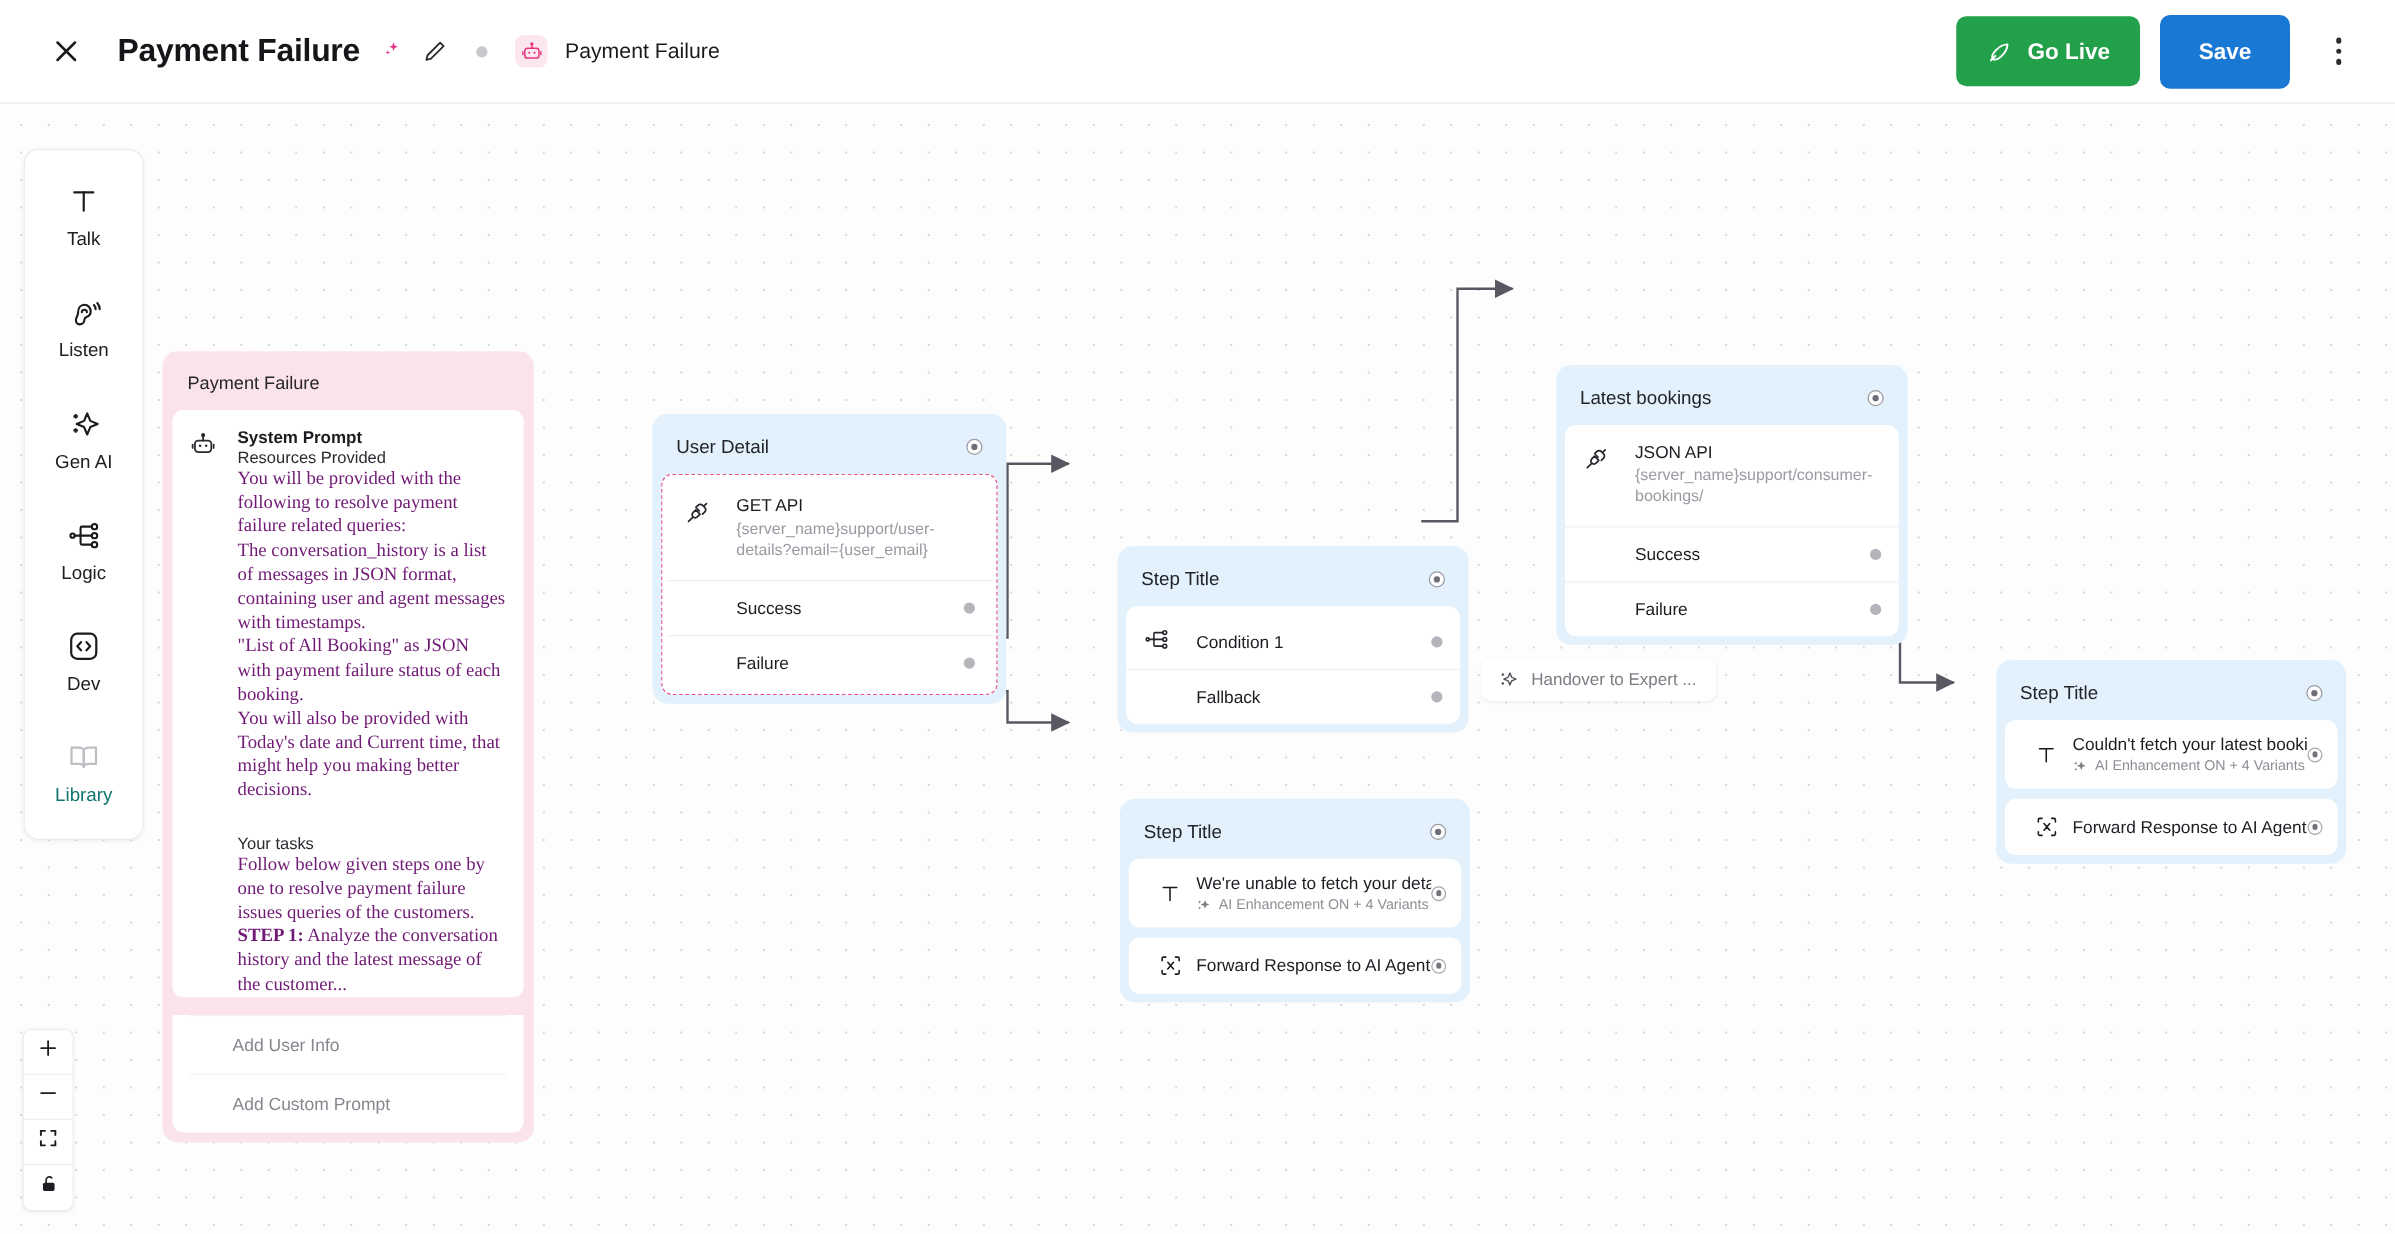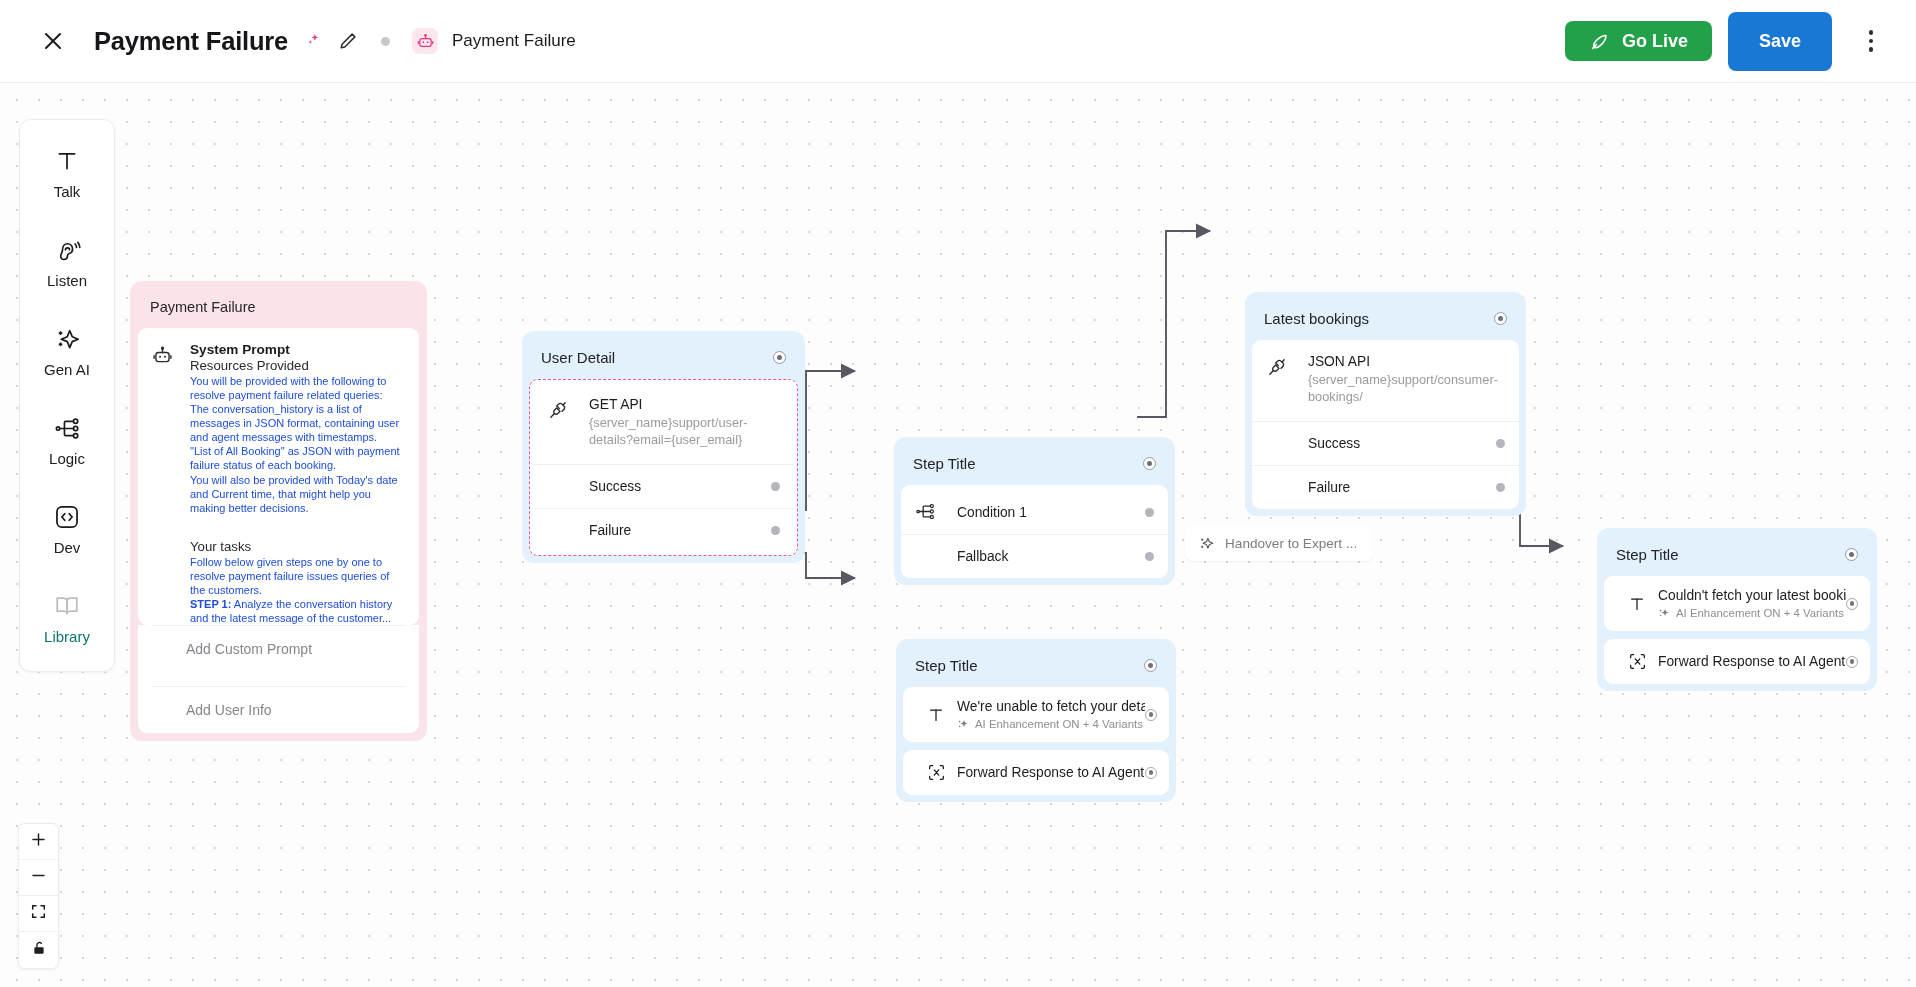--- a/index.html
+++ b/index.html
@@ -41,21 +41,21 @@
     background: #fde7ef; display:flex; align-items:center; justify-content:center;
   }
   .tb-botname {
     margin-left: 14px; font-size: 17px; color: #1b1b1f;
   }
   .tb-right {
     margin-left: auto; margin-right: 28px;
     display: flex; align-items: center; gap: 16px;
   }
   .btn-golive {
-    height: 40px; padding: 0 24px; border-radius: 8px;
+    height: 56px; padding: 0 24px; border-radius: 8px;
     background: #22A04A; color: #fff; border: none;
     font-size: 18px; font-weight: 600;
     display: flex; align-items: center; gap: 11px; cursor: pointer;
     font-family: "Liberation Sans", sans-serif;
   }
   .btn-save {
     height: 59px; padding: 0 31px; border-radius: 8px;
     background: #1878d4; color: #fff; border: none;
     font-size: 18px; font-weight: 600; cursor: pointer;
     font-family: "Liberation Sans", sans-serif;
@@ -127,21 +127,21 @@
     padding: 10px 12px 13px; font-size: 14.5px; color: #26262b;
   }
   .node-agent .n-body {
     background:#fff; border-radius: 9px; padding: 14px 14px 0 14px;
     display:flex;
   }
   .prompt-ico { width: 34px; flex: none; padding-top: 3px; }
   .prompt-txt { flex: 1; padding-left: 4px; }
   .prompt-title { font-size: 13.6px; font-weight: 700; color: #1b1b20; margin-bottom: 1px;}
   .prompt-sub { font-size: 13.2px; color: #2a2a30; margin-bottom: 1px;}
-  .prompt-p { font-size: 11px; color: #1d4ed8; line-height: 1.28; white-space: pre-line;}
+  .prompt-p { font-size: 15px; color: #701a75; line-height: 1.28; white-space: pre-line; font-family: Liberation Serif, serif;}
   .prompt-gap { height: 24px; }
   .prompt-b { font-weight: 700; }
   .agent-actions { background:#fff; border-radius: 0 0 9px 9px; padding: 0 14px;}
   .agent-act {
     padding: 15px 0 15px 34px; font-size: 14px; color: #86868e;
     border-top: 1px solid #f1f1f4; cursor: pointer;
   }
   .agent-act.first { border-top: 1px solid #f1f1f4; margin-top: 14px;}
 
   
@@ -425,22 +425,22 @@
 The conversation_history is a list of messages in JSON format, containing user and agent messages with timestamps.
 "List of All Booking" as JSON with payment failure status of each booking.
 You will also be provided with Today's date and Current time, that might help you making better decisions.</div>
         <div class="prompt-gap"></div>
         <div class="prompt-sub">Your tasks</div>
         <div class="prompt-p">Follow below given steps one by one to resolve payment failure issues queries of the customers.</div>
         <div class="prompt-p"><span class="prompt-b">STEP 1:</span><span> Analyze the conversation history and the latest message of the customer...</span></div>
       </div>
     </div>
     <div class="agent-actions">
+      <div class="agent-act first">Add User Info</div>
       <div class="agent-act">Add Custom Prompt</div>
-      <div class="agent-act first">Add User Info</div>
     </div>
   </div>
 
   <div class="node node-step" style="left:490px; top:248px; width:283px;">
     <div class="step-head">
       <span class="step-title">User Detail</span>
       <span class="hdr-port">
           <i></i>
         </span>
     </div>

